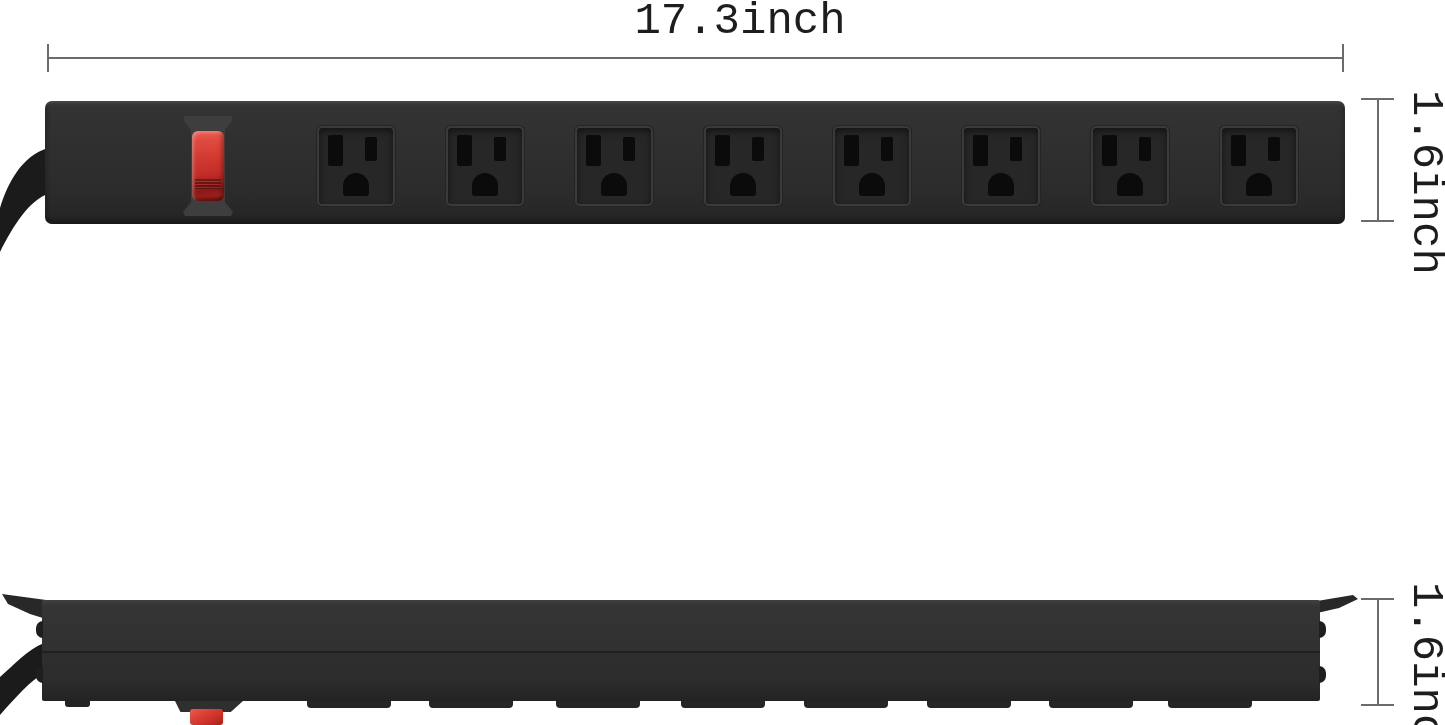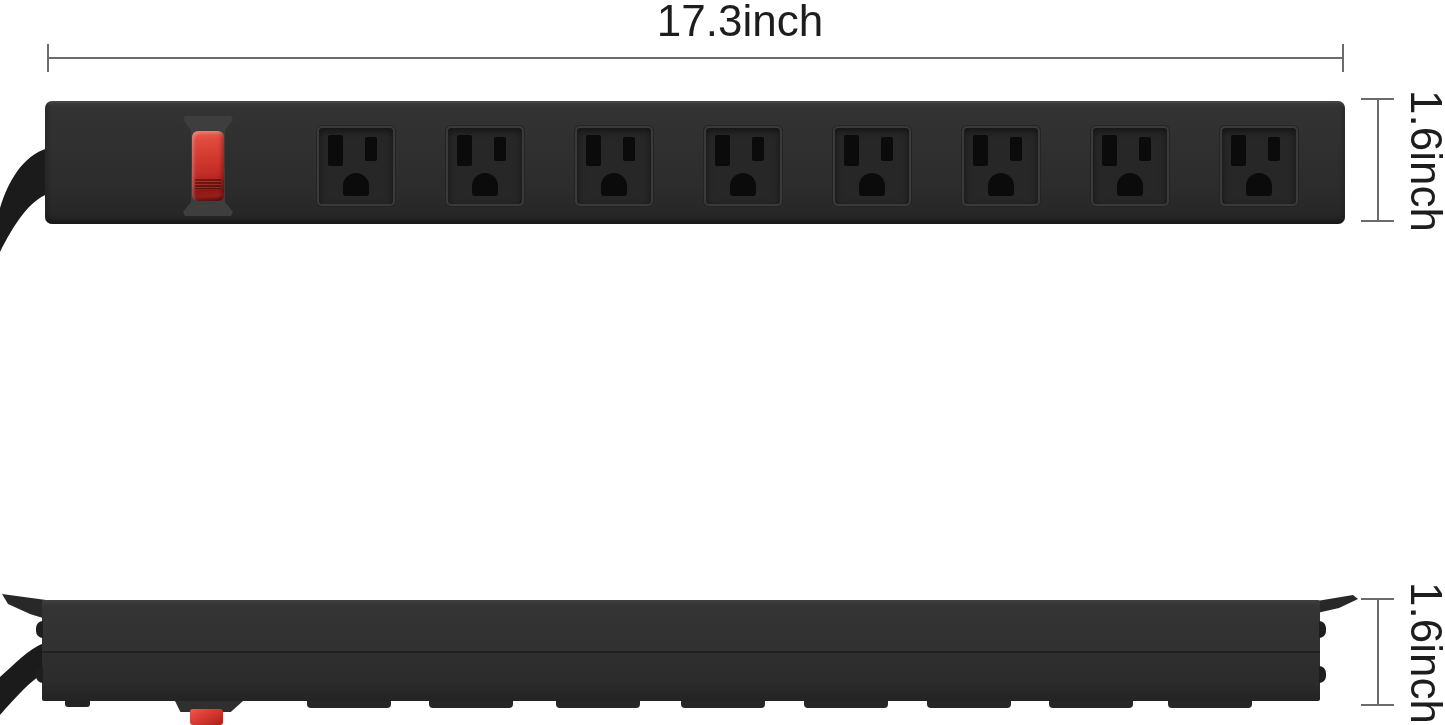--- a/index.html
+++ b/index.html
@@ -1,18 +1,18 @@
 <!DOCTYPE html>
 <html><head>
 <meta charset="utf-8">
 <style>
   html,body{margin:0;padding:0;background:#fff;}
   .canvas{
     position:relative;width:1445px;height:725px;background:#fff;
-    overflow:hidden;font-family:Liberation Sans, sans-serif;
+    overflow:hidden;font-family:Liberation Mono, monospace;
   }
   
   .dim-label-h{
     position:absolute;left:600px;top:-4px;width:280px;text-align:center;
     font-size:44px;color:#1d1d1d;letter-spacing:0px;
   }
   .dim-line-h{position:absolute;left:48px;top:57px;width:1295px;height:2px;background:#6b6b6b;}
   .tick-v{position:absolute;width:2px;height:28px;top:44px;background:#6b6b6b;}
   .tick-v.left{left:47px;} .tick-v.right{left:1342px;}
 

